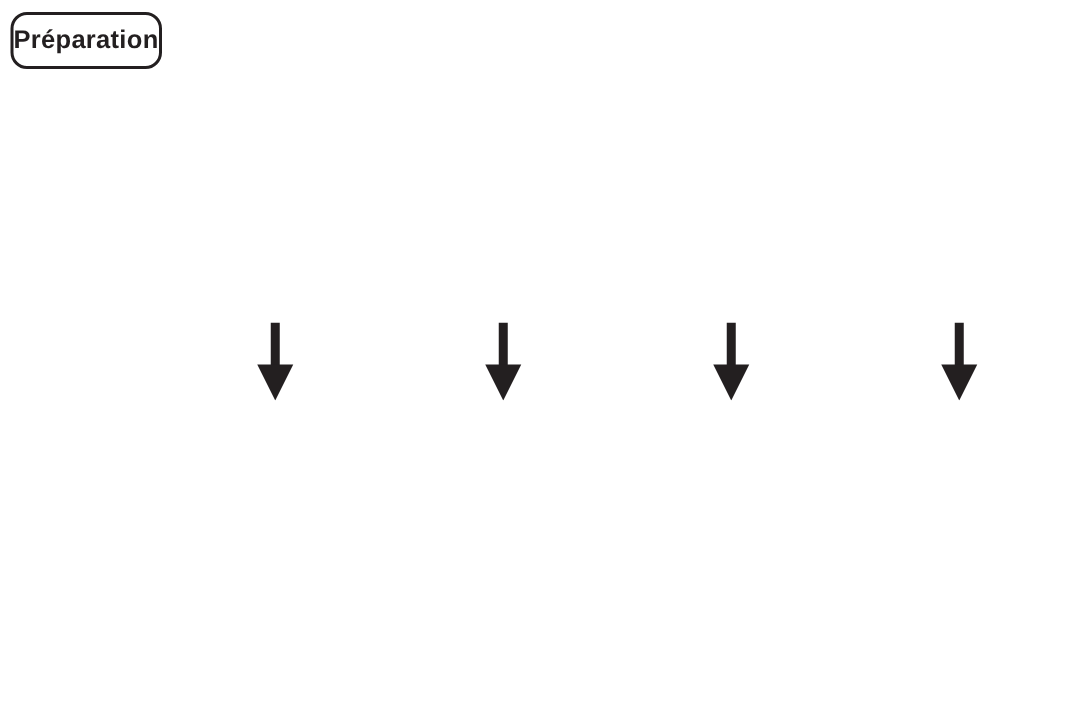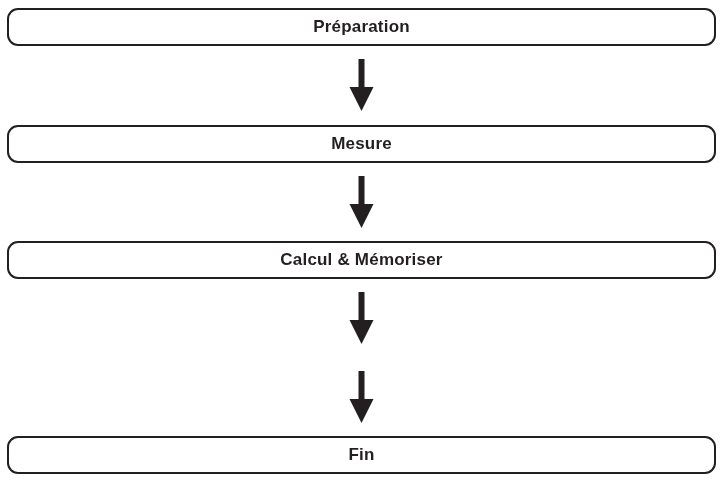--- a/index.html
+++ b/index.html
@@ -7,21 +7,21 @@
     padding: 0;
     background: var(--background, #ffffff);
   }
   .canvas {
     position: relative;
     width: 723px;
     height: 479px;
     box-sizing: border-box;
     padding: 8px 7px 5px 7px;
     display: flex;
-    flex-direction: column;
+    flex-direction: row;
     font-family: "Liberation Sans", "DejaVu Sans", sans-serif;
     background: var(--background, #ffffff);
   }
   .step-box {
     flex: none;
     height: 38px;
     box-sizing: border-box;
     border: 2.5px solid var(--box-border, #231f20);
     border-radius: 11px;
     background: var(--box-fill, #ffffff);
@@ -56,47 +56,38 @@
     <span class="step-label">Préparation</span>
   </div>
 
   <div class="arrow-row">
     <svg class="down-arrow" width="25" height="52" viewBox="0 0 25 52" aria-hidden="true">
       <rect x="9.5" y="0" width="6" height="30" fill="currentColor"></rect>
       <polygon points="0.5,28 24.5,28 12.5,52" fill="currentColor"></polygon>
     </svg>
   </div>
 
-  <div class="step-box">
-    <span class="step-label">Mesure</span>
-  </div>
-
-  <div class="arrow-row">
-    <svg class="down-arrow" width="25" height="52" viewBox="0 0 25 52" aria-hidden="true">
-      <rect x="9.5" y="0" width="6" height="30" fill="currentColor"></rect>
-      <polygon points="0.5,28 24.5,28 12.5,52" fill="currentColor"></polygon>
-    </svg>
-  </div>
-
-  <div class="step-box">
-    <span class="step-label">Calcul &amp; Mémoriser</span>
-  </div>
 
   <div class="arrow-row">
     <svg class="down-arrow" width="25" height="52" viewBox="0 0 25 52" aria-hidden="true">
       <rect x="9.5" y="0" width="6" height="30" fill="currentColor"></rect>
       <polygon points="0.5,28 24.5,28 12.5,52" fill="currentColor"></polygon>
     </svg>
   </div>
 
 
   <div class="arrow-row">
     <svg class="down-arrow" width="25" height="52" viewBox="0 0 25 52" aria-hidden="true">
       <rect x="9.5" y="0" width="6" height="30" fill="currentColor"></rect>
       <polygon points="0.5,28 24.5,28 12.5,52" fill="currentColor"></polygon>
     </svg>
   </div>
 
-  <div class="step-box">
-    <span class="step-label">Fin</span>
+
+  <div class="arrow-row">
+    <svg class="down-arrow" width="25" height="52" viewBox="0 0 25 52" aria-hidden="true">
+      <rect x="9.5" y="0" width="6" height="30" fill="currentColor"></rect>
+      <polygon points="0.5,28 24.5,28 12.5,52" fill="currentColor"></polygon>
+    </svg>
   </div>
+
 
 </div>
 
 </body></html>

